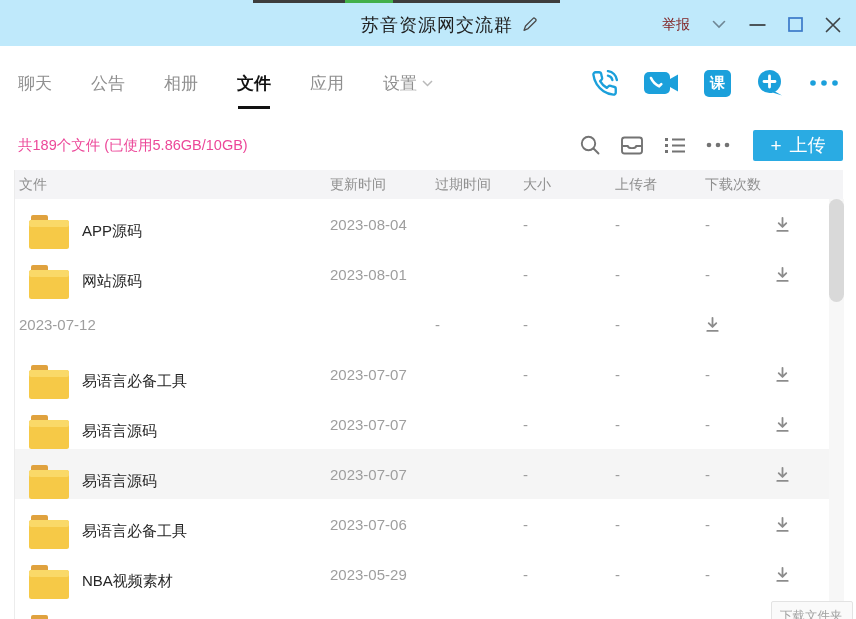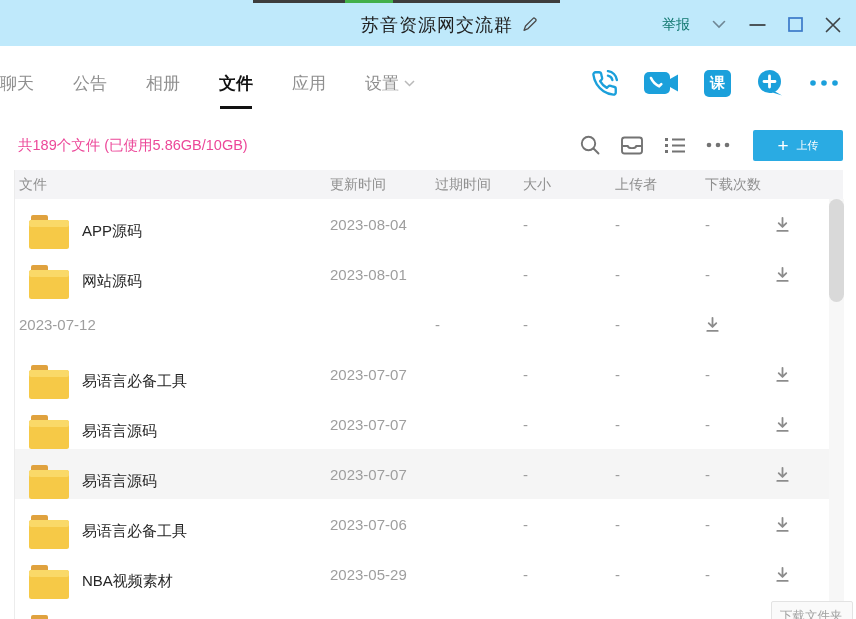--- a/index.html
+++ b/index.html
@@ -10,46 +10,46 @@
   .top-strip { position:absolute; top:0; left:0; right:0; height:3px; background:var(--titlebar,#bfe9fb); }
   .top-strip .dark { position:absolute; left:253px; width:307px; top:0; height:3px; background:#3d3d3d; }
   .top-strip .green { position:absolute; left:345px; width:48px; top:0; height:3px; background:#43b04a; }
 
   
   .titlebar { position:absolute; top:3px; left:0; right:0; height:43px; background:var(--titlebar,#bfe9fb);
               display:flex; align-items:center; justify-content:center;padding-left:43px; }
   .title-wrap { display:flex; align-items:center; gap:7px; }
   .title { font-size:18px; color:#1f1f1f; letter-spacing:1px; }
   .win-controls { position:absolute; right:14px; top:0; height:43px; display:flex; align-items:center; gap:20px; }
-  .report { font-size:14px; color:#0f766e; cursor:pointer; }
+  .report { font-size:14px; color:#7f1d1d; cursor:pointer; }
   .ctl { display:flex; align-items:center; justify-content:center; width:18px; height:18px; cursor:pointer; }
 
   
   .tabs-row { position:absolute; top:46px; left:0; right:0; height:74px; background:#fff;
               display:flex; align-items:center; justify-content:space-between; }
-  .tabs { display:flex; gap:39px; padding-left:0; }
+  .tabs { display:flex; gap:39px; padding-left:18px; }
   .tab { position:relative; font-size:17px; color:#8f8f8f; cursor:pointer; display:flex; align-items:center; gap:5px; }
   .tab.active { color:#111; font-weight:700; }
   .tab.active::after { content:""; position:absolute; left:1px; right:1px; bottom:-14px; height:3px; background:#111; }
   .action-icons { display:flex; align-items:center; gap:25px; padding-right:17px; }
   .action-icons .ico { display:flex; align-items:center; justify-content:center; cursor:pointer; }
   .class-badge { width:27px; height:27px; border-radius:5px; background:var(--accent_blue,#1ba0db);
                  color:#fff; font-size:15px; font-weight:700; display:flex; align-items:center; justify-content:center; }
 
   
   .stats-row { position:absolute; top:120px; left:0; right:0; height:50px; background:#fff;
                display:flex; align-items:center; justify-content:space-between; }
   .stats-text { padding-left:18px; font-size:14.5px; color:#ec4899; }
   .tools { display:flex; align-items:center; gap:19px; padding-right:13px; }
   .tools .tico { display:flex; align-items:center; justify-content:center; cursor:pointer; }
   .upload-btn { width:90px; height:31px; border:none; border-radius:2px; background:var(--upload_button,#2aabe3);
                 color:#fff; display:flex; align-items:center; justify-content:center; gap:8px; cursor:pointer;
                 font-family:inherit; margin-left:4px; }
   .upload-btn .plus { font-size:19px; font-weight:400; line-height:1; }
-  .upload-btn .lbl { font-size:11px; }
+  .upload-btn .lbl { font-size:18px; }
 
   
   .table { position:absolute; top:170px; left:14px; width:829px; border-left:1px solid #ececec; }
   .thead, .row { display:grid; grid-template-columns:311px 105px 88px 92px 90px 70px 1fr; align-items:center; }
   .thead { height:29px; background:#f4f4f6; color:#8f8f8f; font-size:14px; }
   .thead .c-name { padding-left:41px; }
   .thead .cell, .row .cell { padding-left:4px; }
   .row { height:50px; background:#fff; cursor:pointer; }
   .row.hl { background:var(--highlight_row,#f5f5f5); }
   .name-cell { display:flex; align-items:center;margin-top:15px; }

